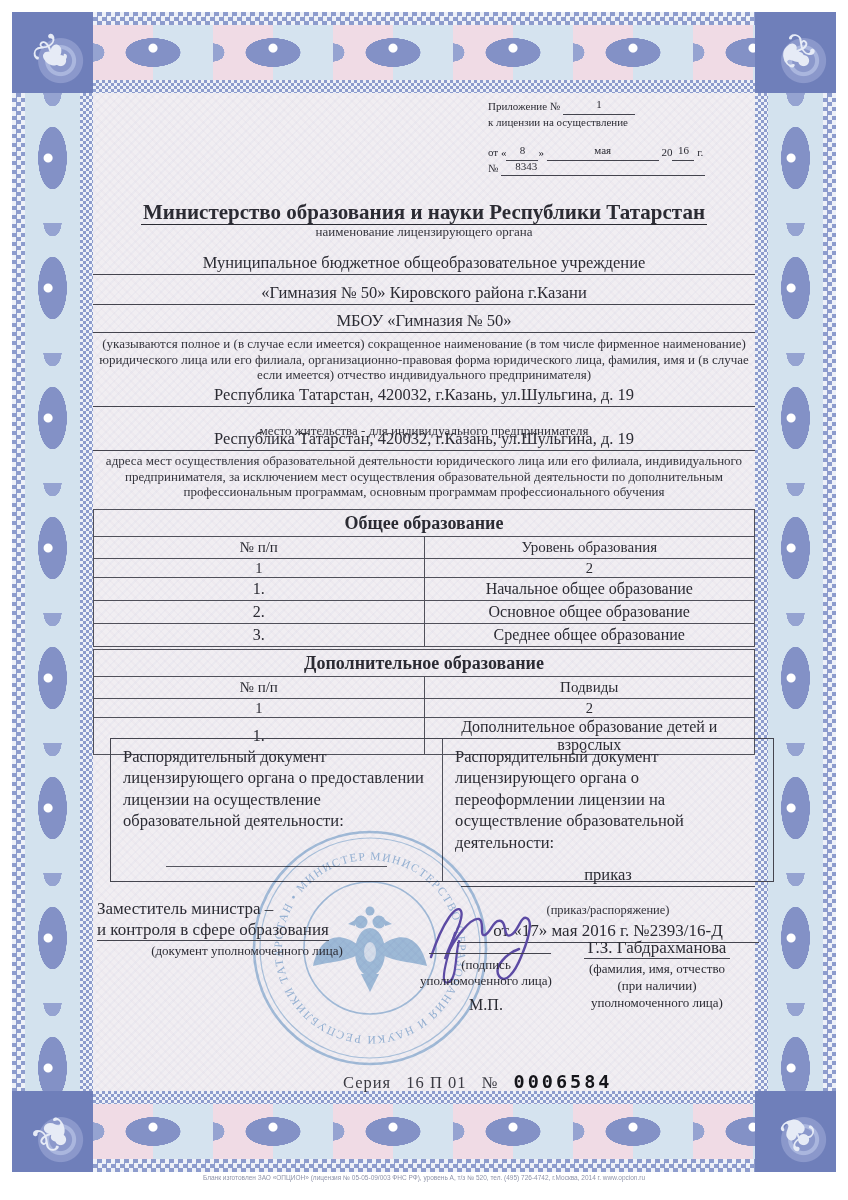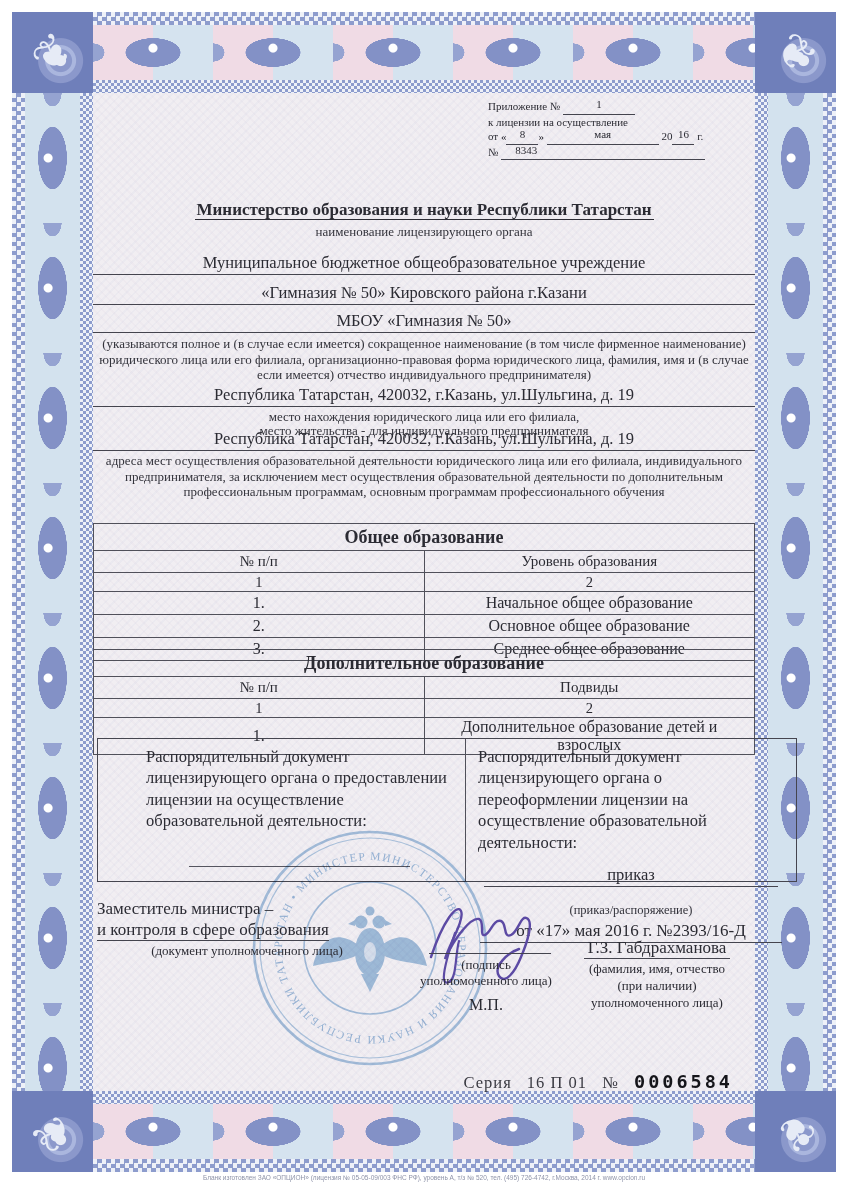--- a/index.html
+++ b/index.html
@@ -52,41 +52,41 @@
   table.tbl{border-collapse:collapse;width:662px;table-layout:fixed;}
   table.tbl td{border:1.2px solid #50505a;padding:0 4px;text-align:center;vertical-align:middle;}
   table.tbl{border:1.6px solid #45454f;}
   tr.t-title td{font-weight:bold;font-size:18px;height:26px;}
   tr.t-head td{font-size:15px;height:21px;}
   tr.t-num td{font-size:14.5px;height:18px;}
   tr.t-data td{font-size:16px;height:22px;}
   td.c-num{width:76px;}
 
   
-  .orders{left:4px;top:645px;width:662px;height:142px;border:1.6px solid #45454f;display:flex;padding-left:36px;}
+  .orders{left:17px;top:645px;width:662px;height:142px;border:1.6px solid #45454f;display:flex;}
   .orders .cell{padding:7px 12px 6px 12px;font-size:16.5px;line-height:1.3;box-sizing:border-box;}
   .orders .left{width:331px;}
   .orders .right{width:331px;border-left:1.3px solid #50505a;}
   .doc-line{margin:11px 6px 0 6px;text-align:center;border-bottom:1.3px solid #44444e;font-size:16.5px;}
   .blank-line{margin:20px auto 0 auto;width:72%;border-bottom:1.3px solid #55555f;height:14px;}
   .doc-caption{text-align:center;font-size:12.5px;color:#33333b;margin-top:15px;}
   .doc-details{margin:2px 2px 0 2px;text-align:center;border-bottom:1.3px solid #44444e;font-size:17px;}
 
   
   .sig-left{left:4px;top:806px;width:326px;font-size:17px;line-height:1.22;}
   .sig-left .u{display:inline-block;border-bottom:1.3px solid #44444e;}
   .sig-left .cap{font-size:13px;text-align:center;width:300px;margin-top:2px;}
   .sig-line{left:336px;top:860px;width:122px;border-bottom:1.3px solid #44444e;height:0;}
   .sig-cap{left:318px;top:864px;width:150px;text-align:center;font-size:13px;line-height:1.25;}
   .mp{left:318px;top:903px;width:150px;text-align:center;font-size:16px;}
   .sig-name{left:468px;top:845px;width:192px;text-align:center;font-size:17px;}
   .sig-name .u{display:inline-block;border-bottom:1.3px solid #44444e;padding:0 4px;}
   .sig-name-cap{left:468px;top:868px;width:192px;text-align:center;font-size:13px;line-height:1.3;}
 
-  .series-line{left:250px;top:978px;width:390px;text-align:right;font-size:16.5px;letter-spacing:1px;color:#3a3a42;}
+  .series-line{left:250px;top:978px;width:390px;font-size:16.5px;letter-spacing:1px;color:#3a3a42;}
   .series-line .serial{font-family:"DejaVu Sans Mono", monospace;font-weight:bold;font-size:18.5px;letter-spacing:3px;color:#15151a;margin-left:10px;}
 
   .imprint{position:absolute;left:0;right:0;top:1174px;text-align:center;font-size:6.5px;color:#8e93a8;font-family:"Liberation Sans", sans-serif;}
 
   .seal-svg{position:absolute;left:155px;top:733px;pointer-events:none;opacity:0.85;mix-blend-mode:multiply;}
   .sign-svg{position:absolute;left:328px;top:792px;pointer-events:none;}
 </style>
 </head>
 <body>
 
@@ -124,45 +124,44 @@
   <div class="paper">
 
     <div class="abs appendix">
       <div>
         <span>Приложение №</span>
         <span class="blank" style="min-width:72px;"><b>1</b></span>
       </div>
       <div>к лицензии на осуществление</div>
       <div>
         <span>от «</span><span class="blank" style="min-width:32px;"><b>8</b></span><span>»</span>
-        <span class="blank" style="min-width:112px;"><b>мая</b></span>
+        <span class="blank" style="min-width:112px;margin-top:16px;"><b>мая</b></span>
         <span>20</span><span class="blank" style="min-width:22px;"><b>16</b></span>
         <span>г.</span>
       </div>
       <div>
         <span>№</span>
         <span class="blank" style="min-width:190px;text-align:left;padding-left:14px;"><b>8343</b></span>
       </div>
     </div>
 
-    <div class="abs ctr" style="top:107px;font-size:17px;font-weight:bold;text-align:center;"><span style="border-bottom:1.5px solid #2b2b33;padding:0 2px;">Министерство образования и науки Республики Татарстан</span></div>
+    <div class="abs ctr" style="top:107px;font-size:21px;font-weight:bold;text-align:center;"><span style="border-bottom:1.5px solid #2b2b33;padding:0 2px;">Министерство образования и науки Республики Татарстан</span></div>
     <div class="abs ctr small" style="top:131px;">наименование лицензирующего органа</div>
 
     <div class="abs ctr rule body16" style="top:160px;height:21px;">Муниципальное бюджетное общеобразовательное учреждение</div>
     <div class="abs ctr rule body16" style="top:190px;height:21px;">«Гимназия № 50» Кировского района г.Казани</div>
     <div class="abs ctr rule body16" style="top:218px;height:21px;">МБОУ «Гимназия № 50»</div>
     <div class="abs ctr small" style="top:243px;padding:0 4px;">(указываются полное и (в случае если имеется) сокращенное наименование (в том числе фирменное наименование) юридического лица или его филиала, организационно-правовая форма юридического лица, фамилия, имя и (в случае если имеется) отчество индивидуального предпринимателя)</div>
 
     <div class="abs ctr rule body16" style="top:292px;height:21px;">Республика Татарстан, 420032, г.Казань, ул.Шульгина, д. 19</div>
-    <div class="abs ctr small" style="top:316px;">место нахождения юридического лица или его филиала,</div>
     <div class="abs ctr small" style="top:330px;">место жительства - для индивидуального предпринимателя</div>
     <div class="abs ctr rule body16" style="top:337px;height:21px;top:336px;">Республика Татарстан, 420032, г.Казань, ул.Шульгина, д. 19</div>
     <div class="abs ctr small" style="top:360px;padding:0 6px;">адреса мест осуществления образовательной деятельности юридического лица или его филиала, индивидуального предпринимателя, за исключением мест осуществления образовательной деятельности по дополнительным профессиональным программам, основным программам профессионального обучения</div>
 
-    <table class="tbl abs" style="left:0;top:430px;padding-left:20px;">
+    <table class="tbl abs" style="left:0;top:416px;padding-left:20px;">
       <tbody>
           <tr class="t-title">
             <td colspan="2">Общее образование</td>
           </tr>
       <tr class="t-head">
         <td class="c-num">№ п/п</td>
         <td>Уровень образования</td>
       </tr>
       <tr class="t-num">
         <td class="c-num">1</td>

